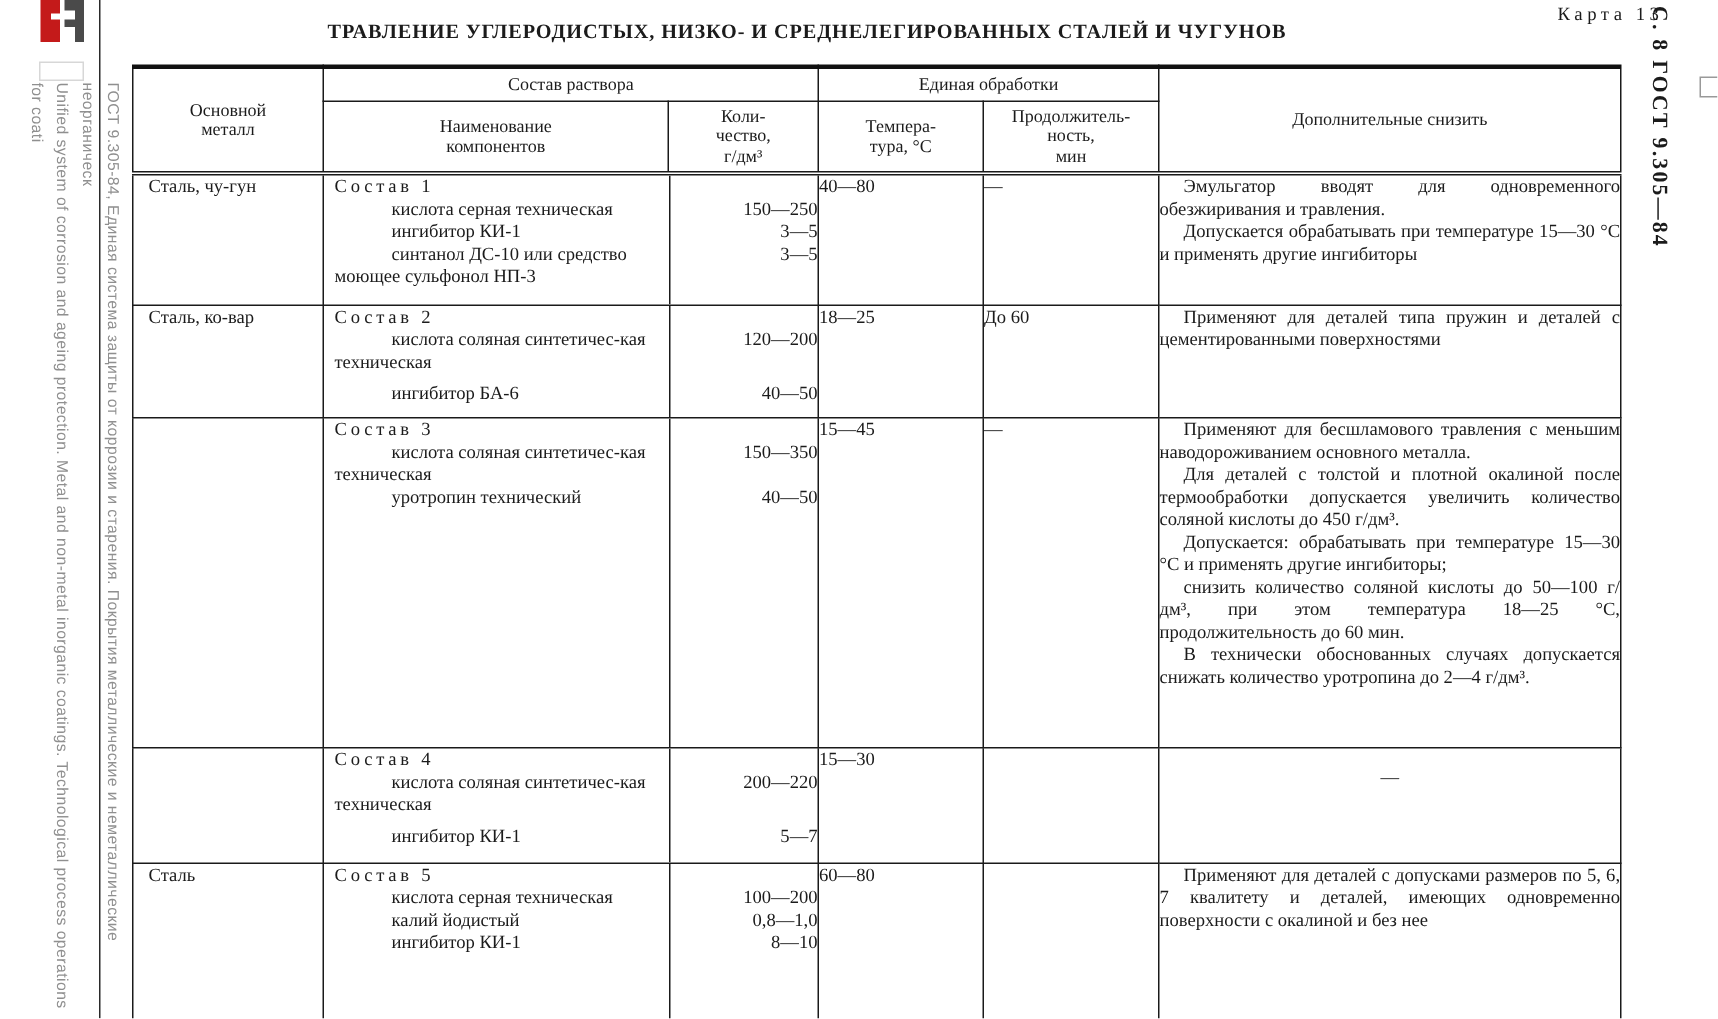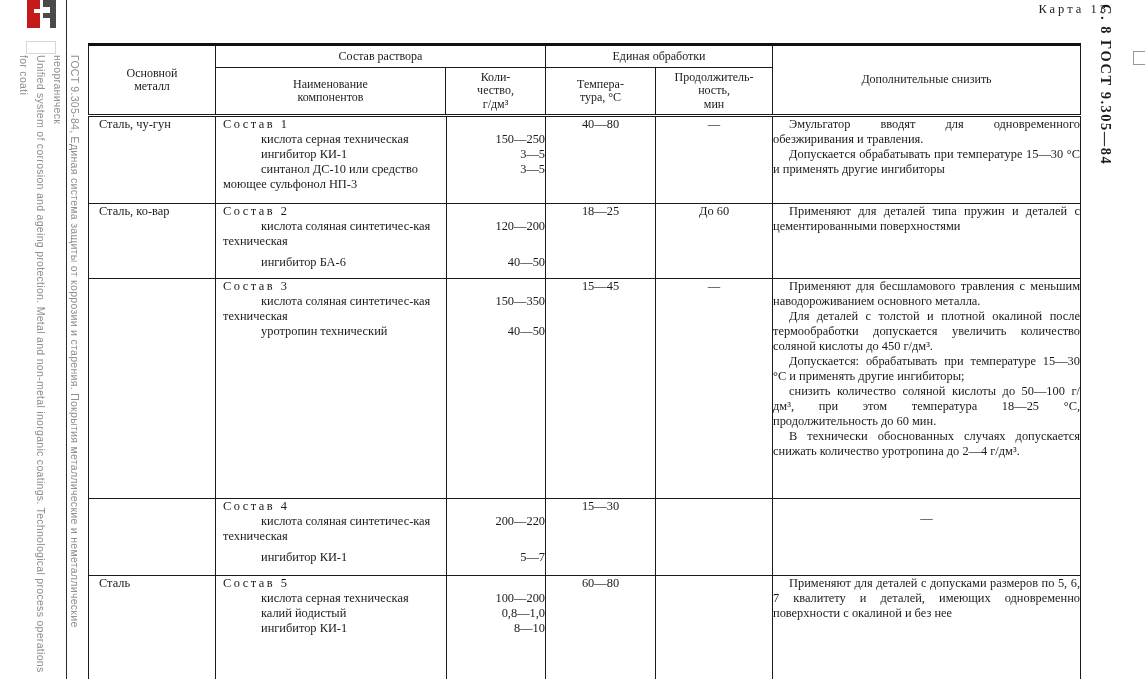--- a/index.html
+++ b/index.html
@@ -46,21 +46,21 @@
 
   .c-metal{padding:8px 4px 0 2px;}
   .metal-text{display:block;text-indent:10px;}
   .c-comp{position:relative;padding-top:5px;}
   .c-comp::after{content:"";position:absolute;left:230px;top:0;bottom:0;width:1px;background:#1a1a1a;}
   .comp-title{padding-left:7px;letter-spacing:2.5px;}
   .comp-row{display:flex;align-items:flex-start;}
   .comp-row.sp{margin-top:6px;}
   .comp-name{box-sizing:border-box;width:230px;padding-left:7px;padding-right:5px;text-indent:38px;}
   .comp-qty{box-sizing:border-box;width:100px;text-align:right;font-family:Liberation Serif, serif;}
-  .c-temp,.c-dur{text-align:center;padding-top:26px;}
+  .c-temp,.c-dur{padding-top:26px;}
   .c-notes{padding:6px 8px 0 9px;text-align:justify;}
   .c-notes p{margin:0;text-indent:16px;}
   .c-notes p.dash{text-align:center;text-indent:0;margin-top:12px;}
 </style>
 </head>
 <body>
 
 <div class="page">
 
   <div class="sidebar">
@@ -72,20 +72,21 @@
       <div class="g3"></div>
     </div>
     <div class="ghostbox"></div>
     <div class="v-texts">
       <div class="vline">ГОСТ 9.305-84, Единая система защиты от коррозии и старения. Покрытия металлические и неметаллические неорганическ</div>
       <div class="vline">Unified system of corrosion and ageing protection. Metal and non-metal inorganic coatings. Technological process operations for coati</div>
     </div>
   </div>
 
   <div class="karta">Карта 13</div>
+  <div class="doc-title">ТРАВЛЕНИЕ УГЛЕРОДИСТЫХ, НИЗКО- И СРЕДНЕЛЕГИРОВАННЫХ СТАЛЕЙ И ЧУГУНОВ</div>
   <div class="side-ref">С. 8 ГОСТ 9.305—84</div>
   <div class="marker-box"></div>
 
   <table class="gost-table">
     <colgroup>
       <col style="width:127px">
         <col style="width:230px">
         <col style="width:100px">
       <col style="width:110px">
         <col style="width:117px">

